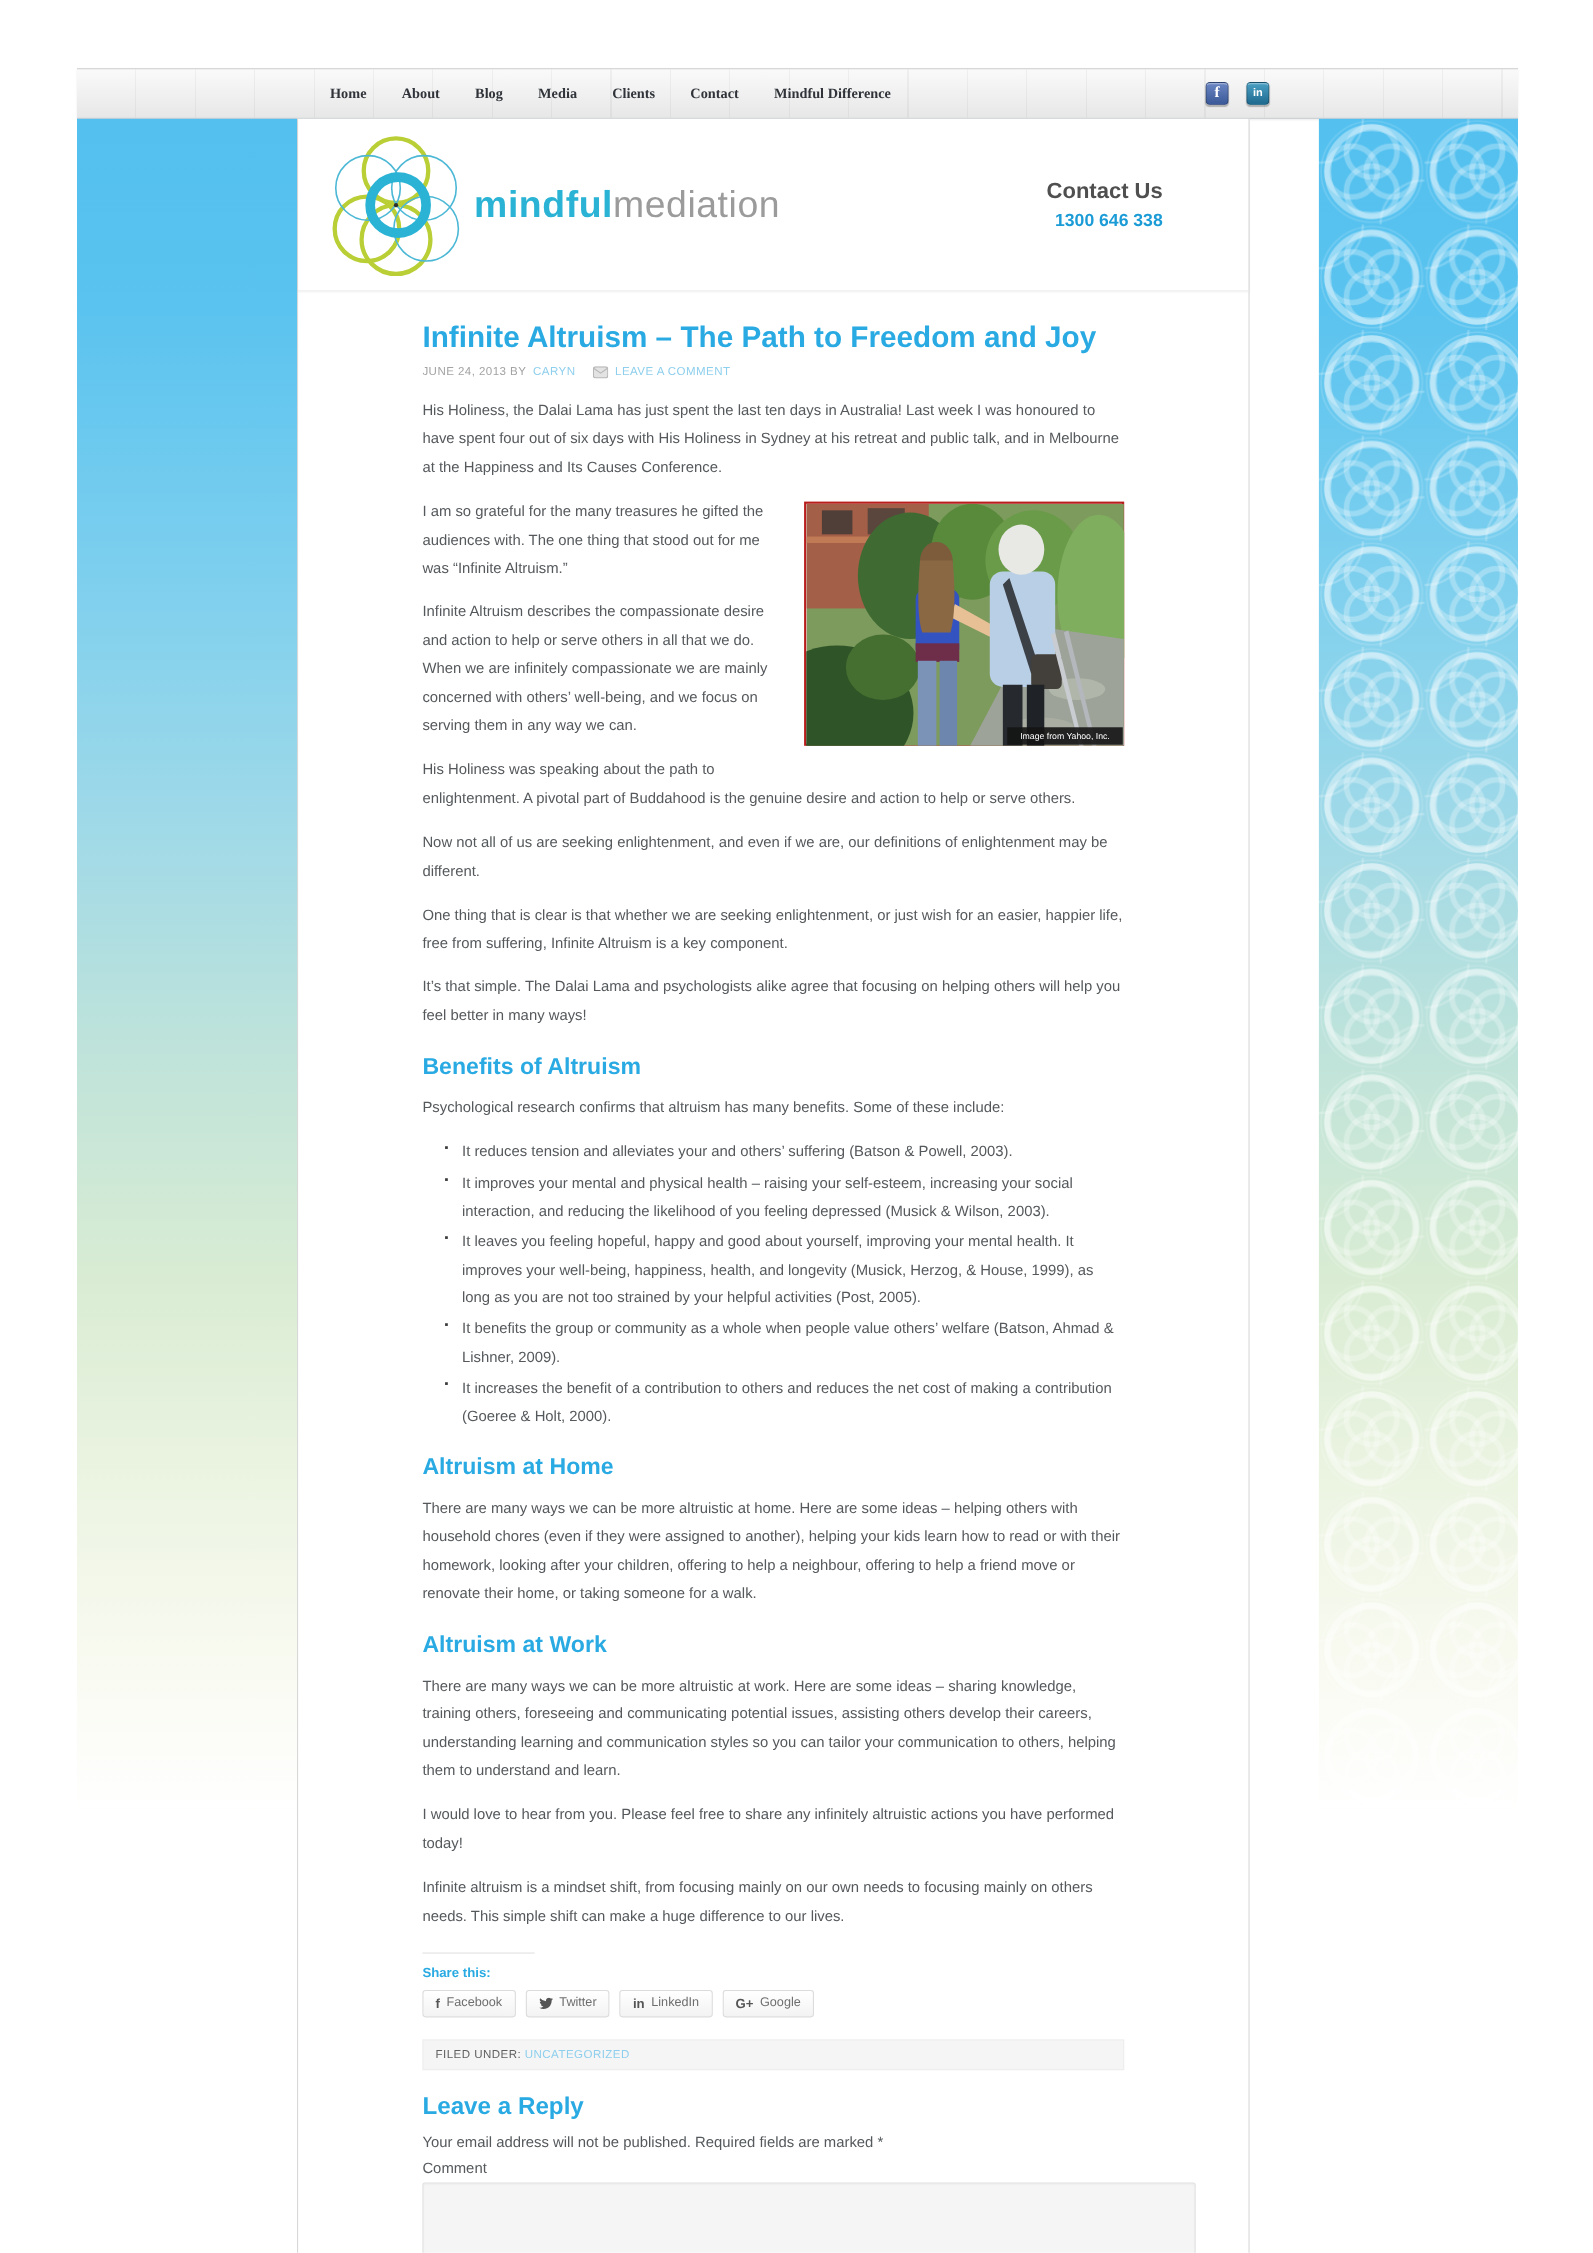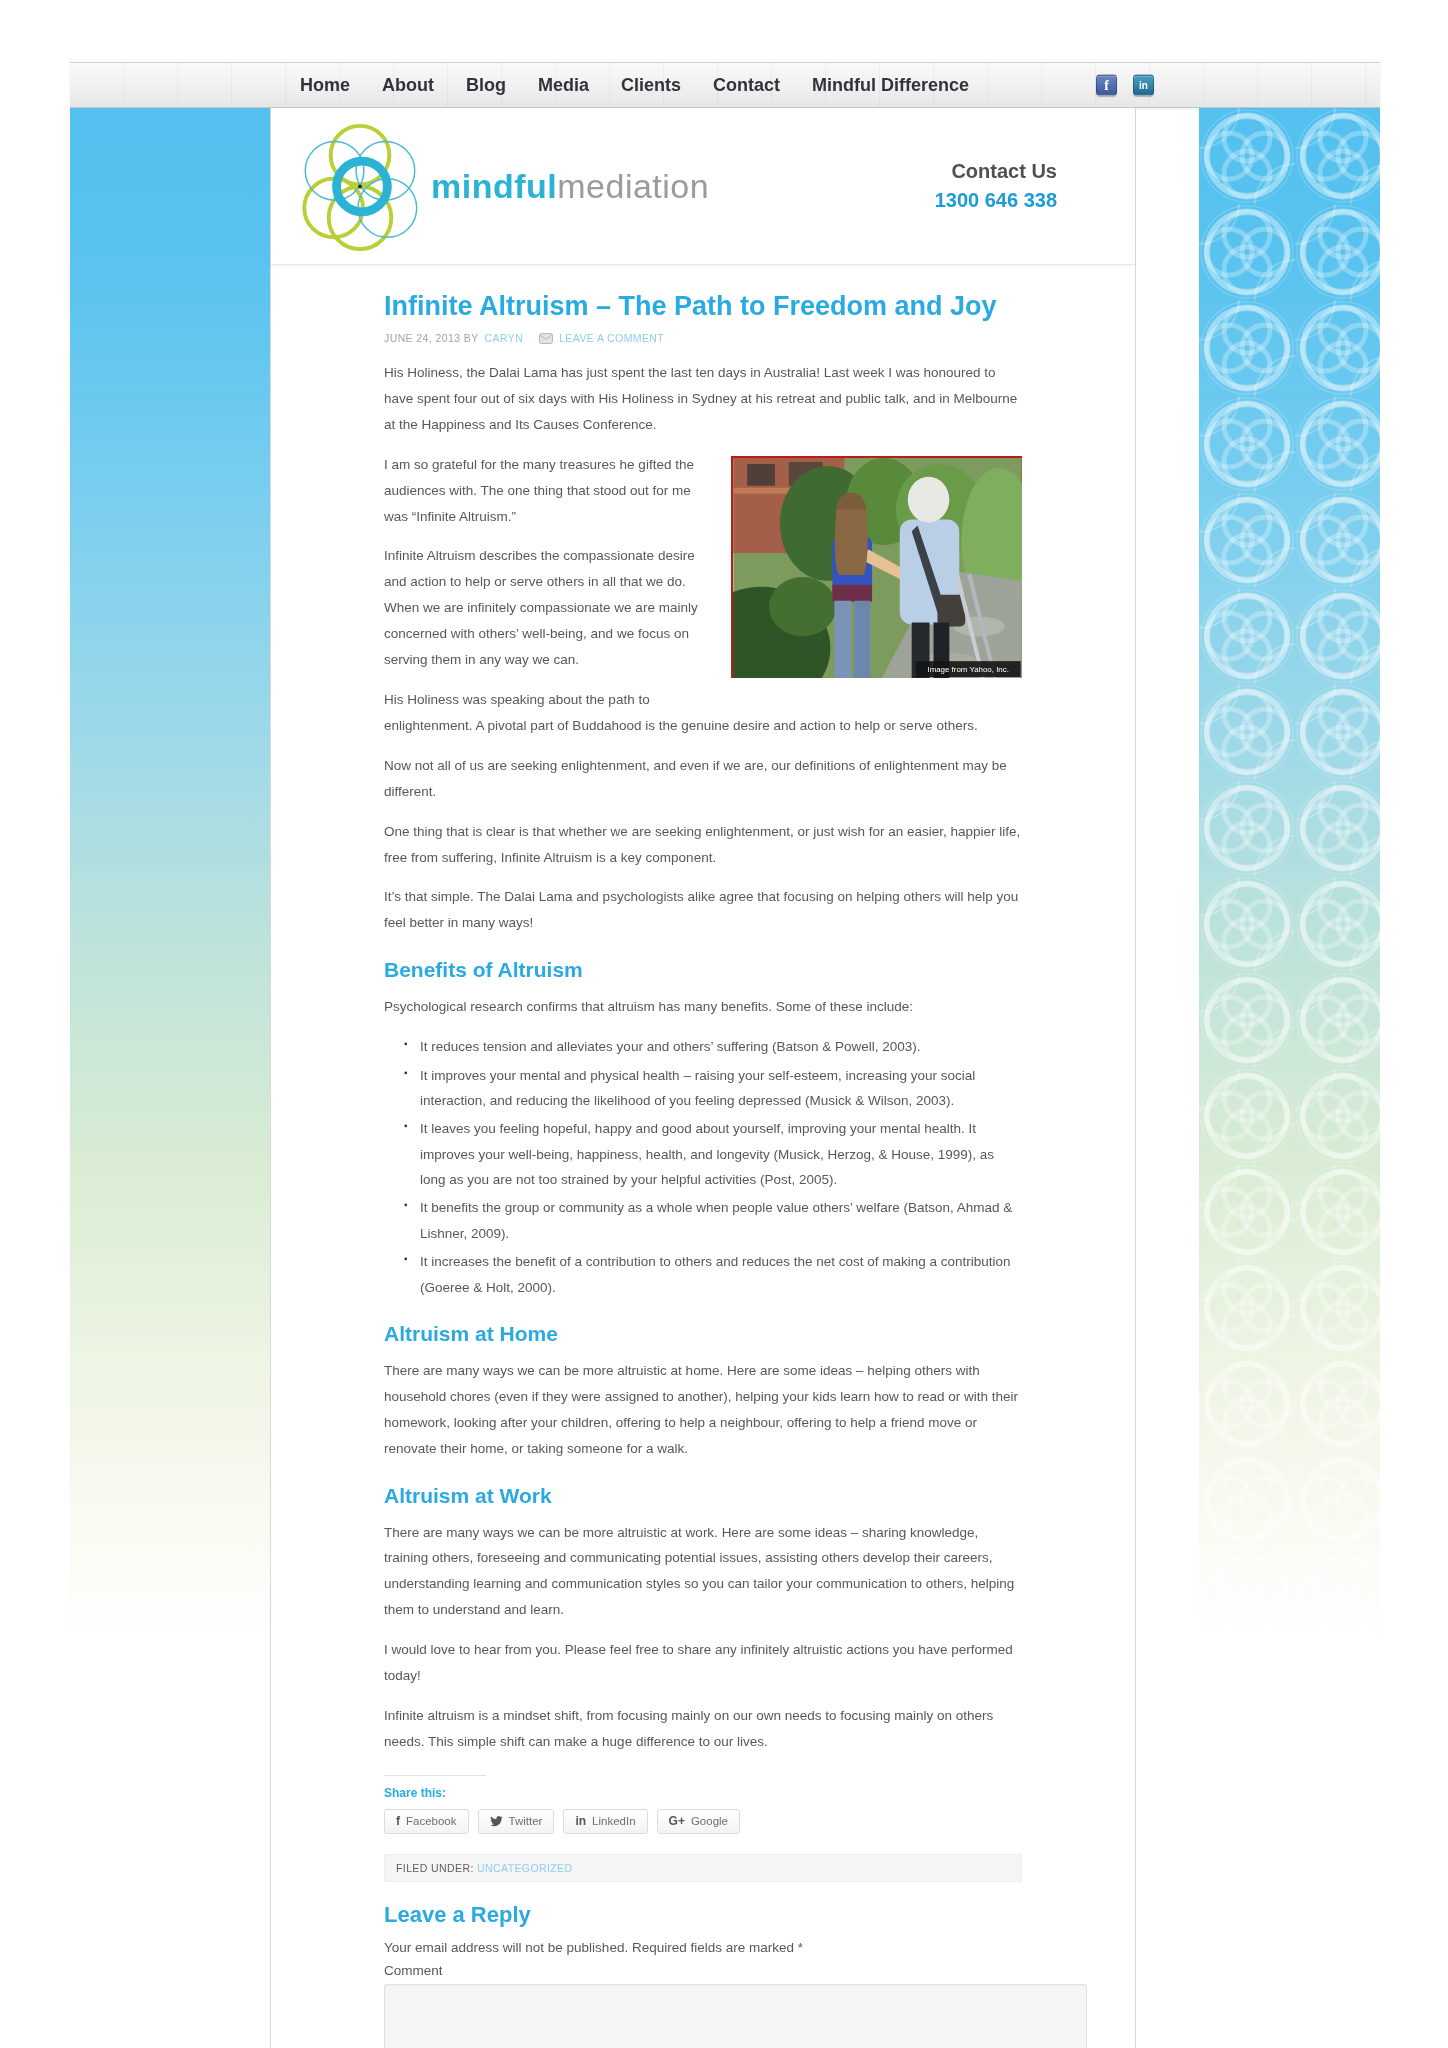--- a/index.html
+++ b/index.html
@@ -13,22 +13,22 @@
   .navbar {
     position:absolute; left:70px; top:62px; width:1310px; height:46px;
     background:
       repeating-linear-gradient(90deg, transparent 0 53px, rgba(0,0,0,0.045) 53px 54px),
       linear-gradient(#fafafa, #e7e7e7);
     border-top:1px solid #cfcfcf; border-bottom:1px solid #c2c7c9;
     box-shadow:0 1px 2px rgba(0,0,0,0.08);
   }
   .nav-items { display:flex; height:100%; align-items:center; padding-left:214px; }
   .nav-item {
-    padding:0 16px; font-size:18px; font-weight:bold; color:#30343a;
-    cursor:pointer; white-space:nowrap;
+    padding:0 16px; font-size:13px; font-weight:bold; color:#30343a;
+    cursor:pointer; white-space:nowrap;font-family:Liberation Serif, serif;
   }
   .nav-social { position:absolute; right:226px; top:50%; transform:translateY(-50%); display:flex; gap:16px; }
   .soc-ico {
     width:21px; height:21px; border-radius:4px; color:#fff; font-weight:bold;
     display:flex; align-items:center; justify-content:center; cursor:pointer;
     border:1px solid rgba(0,0,0,0.25); box-shadow:0 1px 1px rgba(0,0,0,0.25), inset 0 1px 0 rgba(255,255,255,0.35);
   }
   .soc-fb { background:linear-gradient(#6b86c3, #3b5998); font-size:14px; font-family:"Liberation Serif", serif; }
   .soc-li { background:linear-gradient(#4aa0c4, #1f6a8f); font-size:10px; }
 
@@ -50,21 +50,21 @@
   .header-band {
     height:157px; display:flex; align-items:center; padding:0 78px 0 30px;
     border-bottom:1px solid #e9e9e9; box-shadow:0 1px 2px rgba(0,0,0,0.05);
   }
   .logo-group { display:flex; align-items:center; cursor:pointer; }
   .logo-text { font-size:34px; letter-spacing:0.5px; margin-left:12px; }
   .logo-text .a { color:#2ab3d4; font-weight:bold; }
   .logo-text .b { color:#9b9b9b; font-weight:normal; }
   .contact-block { margin-left:auto; text-align:right; line-height:1.45; }
   .contact-label { font-size:20px; font-weight:bold; color:#4f4f4f; }
-  .contact-phone { font-size:20px; font-weight:bold; color:#1c9cd6; }
+  .contact-phone { font-size:16px; font-weight:bold; color:#1c9cd6; }
 
   
   .content { padding:26px 113px 12px; }
   .post-title { font-size:27px; font-weight:bold; color:#29aae2; margin-bottom:10px; }
   .post-meta {
     display:flex; align-items:center; gap:6px; font-size:10.5px; letter-spacing:0.4px;
     color:#a3a3a3; margin-bottom:16px;
   }
   .meta-link { color:#8ecfed; cursor:pointer; }
   .meta-env { margin-left:10px; display:inline-flex; }

